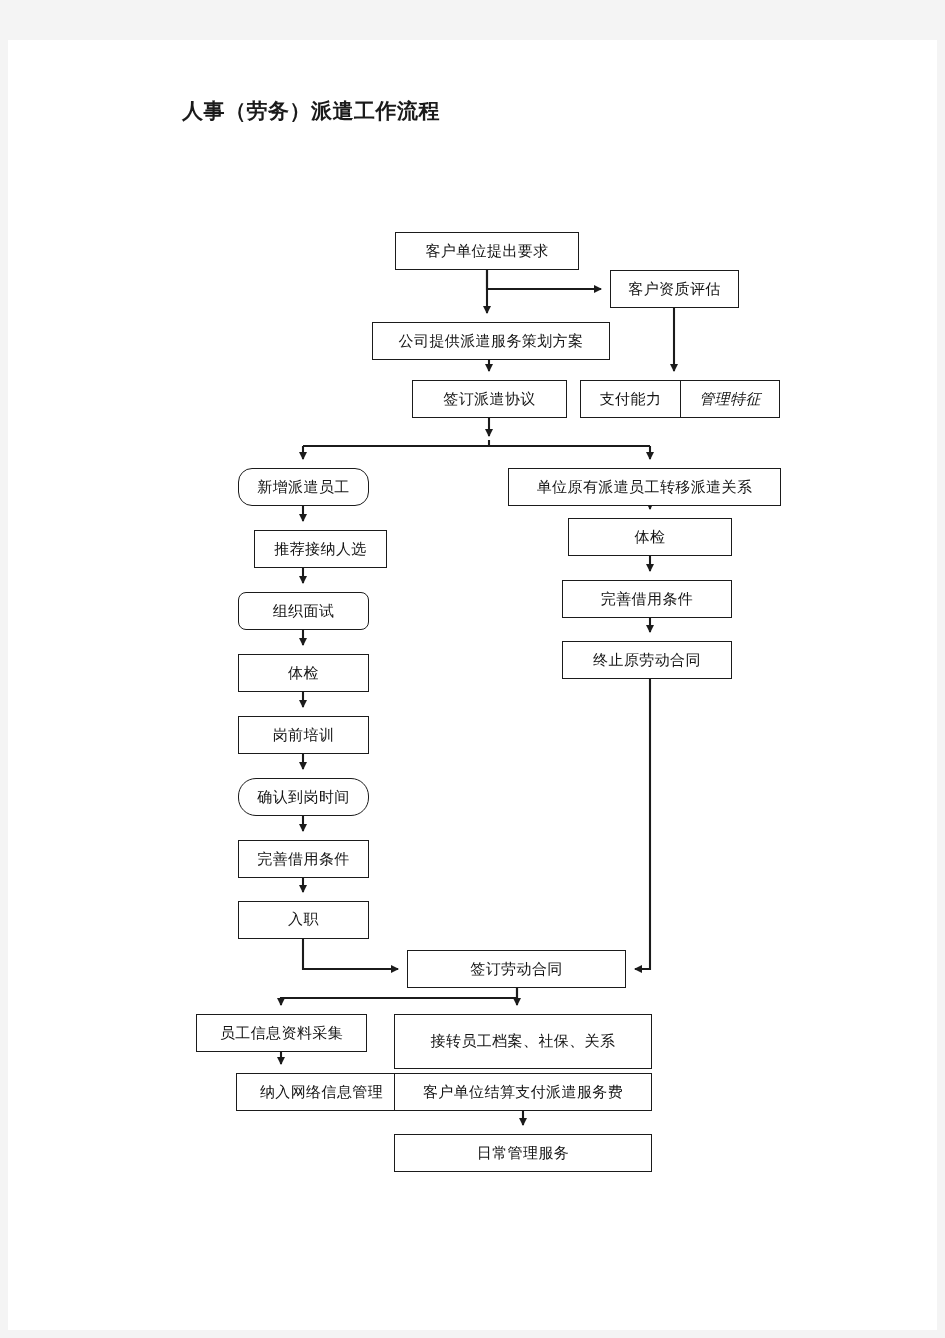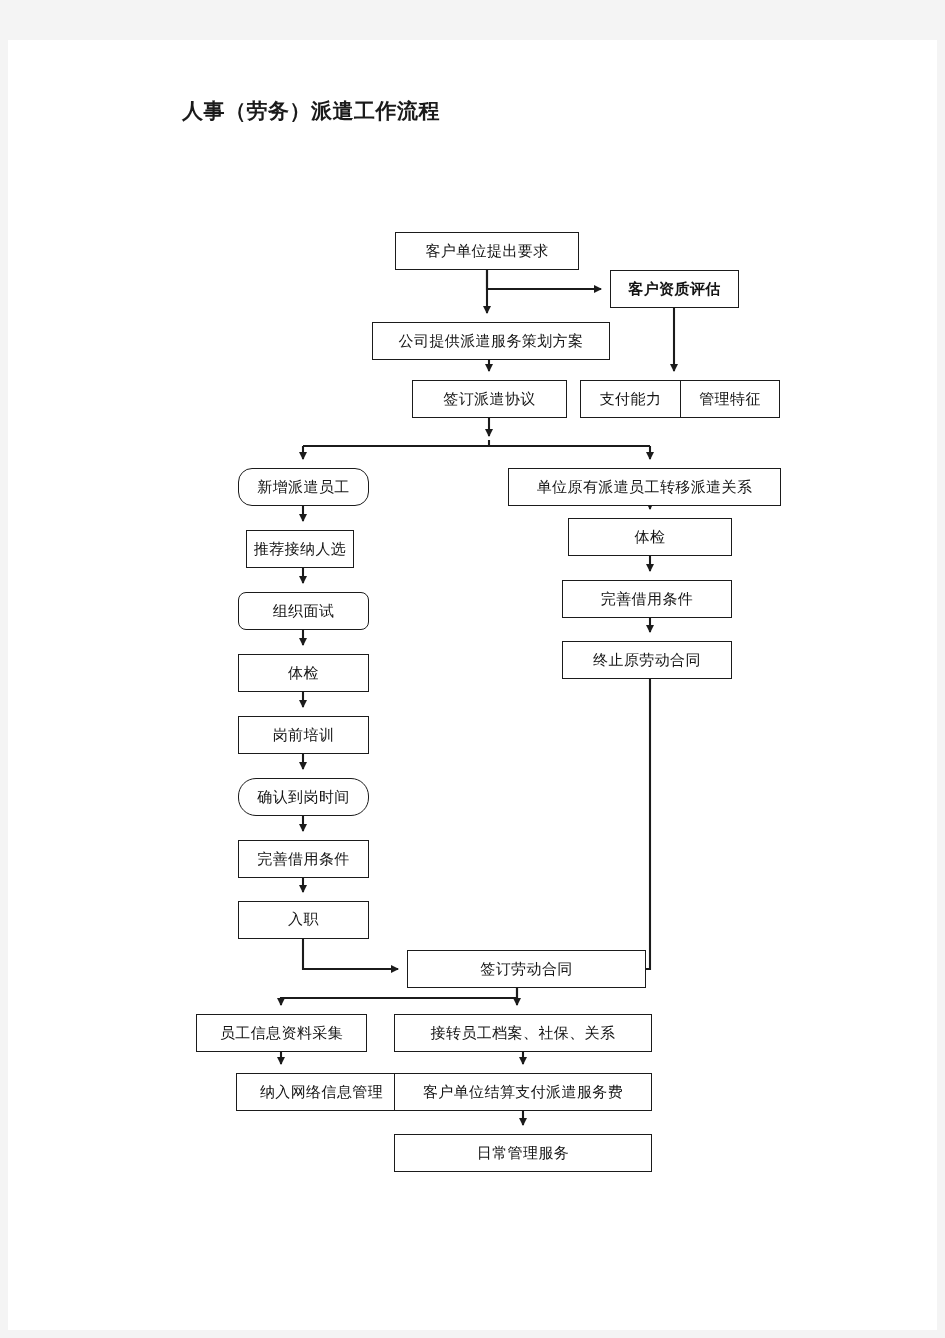--- a/index.html
+++ b/index.html
@@ -61,20 +61,21 @@
   .node.split .half {
     flex: 1 1 50%;
     display: flex;
     align-items: center;
     justify-content: center;
     height: 100%;
     box-sizing: border-box;
   }
   .node.split .half.right {
     border-left: 1.6px solid #1b1b1b;
+    font-style: italic;
   }
 </style>
 </head>
 <body>
 
 <div id="page"></div>
 
 <div id="doc-title">人事（劳务）派遣工作流程</div>
 
 <svg id="flow-canvas" viewBox="0 0 945 1338" xmlns="http://www.w3.org/2000/svg">
@@ -131,21 +132,21 @@
     <path d="M281,1052 L281,1064" marker-end="url(#arrow-down)"></path>
     <path d="M523,1052 L523,1064" marker-end="url(#arrow-down)"></path>
     <path d="M523,1111 L523,1125" marker-end="url(#arrow-down)"></path>
   </g>
 </svg>
 
 <div class="node" style="left:395px;top:232px;width:184px;height:38px;">
   <span>客户单位提出要求</span>
 </div>
 
-<div class="node" style="left:610px;top:270px;width:129px;height:38px;font-weight:bold;">
+<div class="node" style="left:610px;top:270px;width:129px;height:38px;">
   <span>客户资质评估</span>
 </div>
 
 <div class="node" style="left:372px;top:322px;width:238px;height:38px;">
   <span>公司提供派遣服务策划方案</span>
 </div>
 
 <div class="node" style="left:412px;top:380px;width:155px;height:38px;">
   <span>签订派遣协议</span>
 </div>
@@ -156,21 +157,21 @@
 </div>
 
 <div class="node" style="left:238px;top:468px;width:131px;height:38px;border-radius:14px;">
   <span>新增派遣员工</span>
 </div>
 
 <div class="node" style="left:508px;top:468px;width:273px;height:38px;">
   <span>单位原有派遣员工转移派遣关系</span>
 </div>
 
-<div class="node" style="left:246px;top:530px;width:108px;height:38px;">
+<div class="node" style="left:254px;top:530px;width:133px;height:38px;">
   <span>推荐接纳人选</span>
 </div>
 
 <div class="node" style="left:568px;top:518px;width:164px;height:38px;">
   <span>体检</span>
 </div>
 
 <div class="node" style="left:238px;top:592px;width:131px;height:38px;border-radius:8px;">
   <span>组织面试</span>
 </div>
@@ -196,29 +197,29 @@
 </div>
 
 <div class="node" style="left:238px;top:840px;width:131px;height:38px;">
   <span>完善借用条件</span>
 </div>
 
 <div class="node" style="left:238px;top:901px;width:131px;height:38px;font-family:Liberation Mono, monospace;">
   <span>入职</span>
 </div>
 
-<div class="node" style="left:407px;top:950px;width:239px;height:38px;">
+<div class="node" style="left:407px;top:950px;width:219px;height:38px;">
   <span>签订劳动合同</span>
 </div>
 
 <div class="node" style="left:196px;top:1014px;width:171px;height:38px;">
   <span>员工信息资料采集</span>
 </div>
 
-<div class="node" style="left:394px;top:1014px;width:258px;height:38px;">
+<div class="node" style="left:394px;top:1014px;width:258px;height:55px;">
   <span>接转员工档案、社保、关系</span>
 </div>
 
 <div class="node" style="left:196px;top:1073px;width:171px;height:38px;margin-left:40px;">
   <span>纳入网络信息管理</span>
 </div>
 
 <div class="node" style="left:394px;top:1073px;width:258px;height:38px;">
   <span>客户单位结算支付派遣服务费</span>
 </div>

